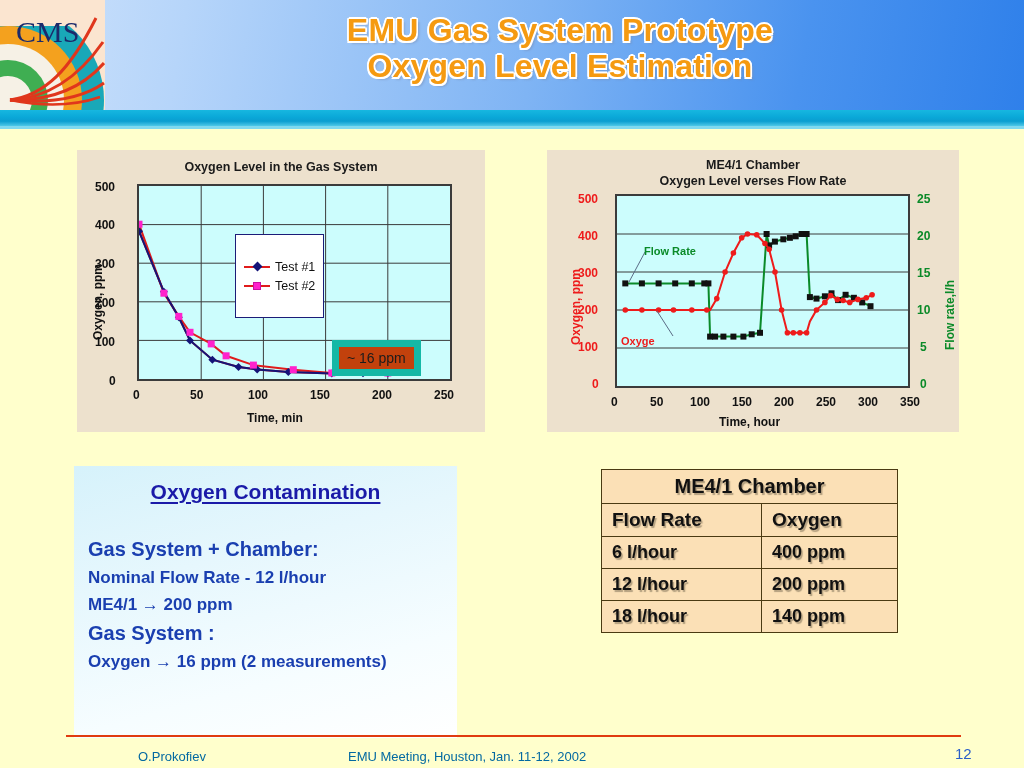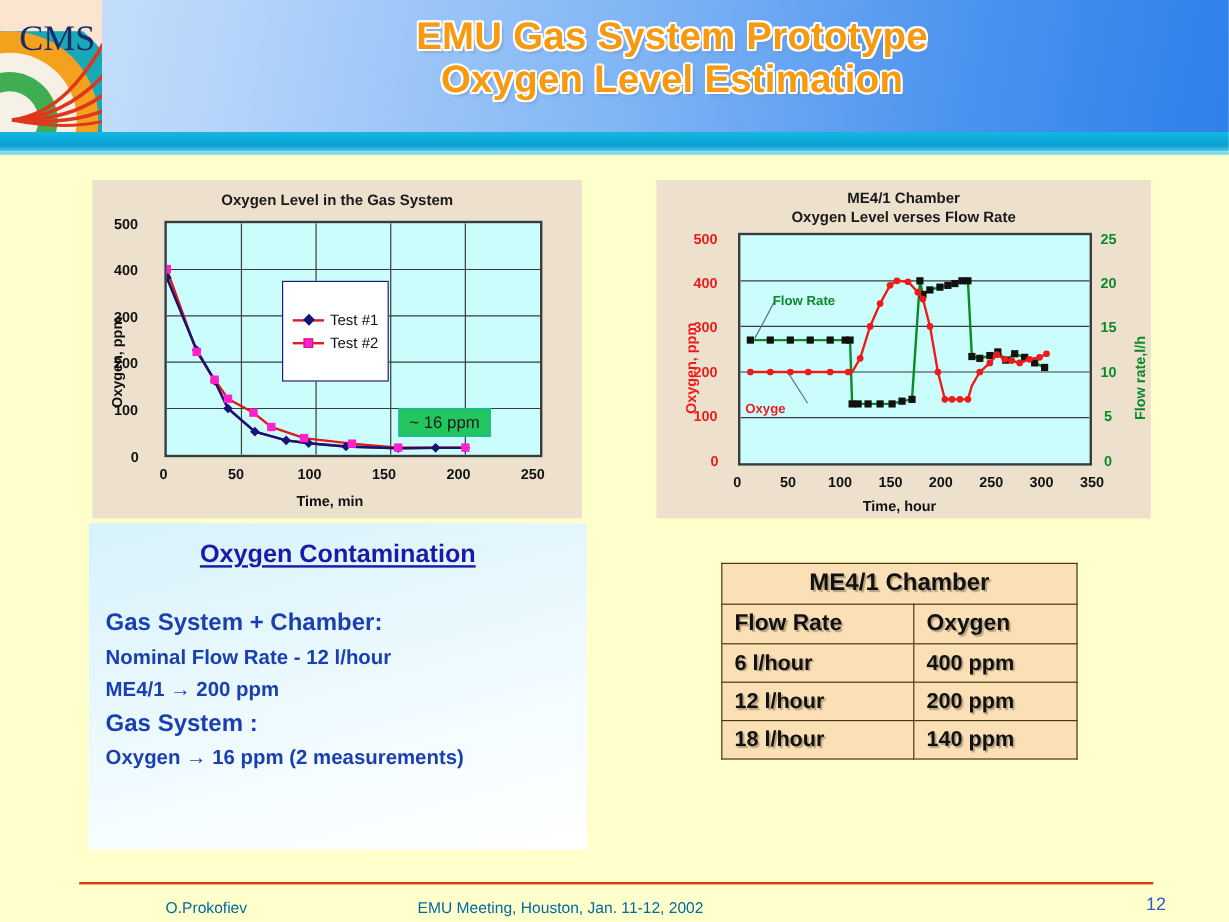--- a/index.html
+++ b/index.html
@@ -8,21 +8,21 @@
     font-family:"Liberation Sans",sans-serif;
     background:#ffffcc;
     position:relative;
   }
   
   .header{
     position:absolute;left:0;top:0;width:1024px;height:110px;
     background:linear-gradient(100deg,#cfe3fb 0%,#b6d5fa 18%,#7fb4f4 52%,#4a93ef 78%,#2f80ea 100%);
   }
   .logo{
-    position:absolute;left:0;top:0;width:85px;height:110px;
+    position:absolute;left:0;top:0;width:105px;height:110px;
     background:#fbe5d0;overflow:hidden;
   }
   .slide-title{
     position:absolute;left:180px;top:12px;width:760px;
     text-align:center;
     font-size:32px;font-weight:bold;line-height:36px;
     color:#f59a11;
     letter-spacing:.2px;
     text-shadow:
       -1.5px -1.5px 0 #ffffff, 1.5px -1.5px 0 #ffffff,
@@ -54,39 +54,39 @@
     box-sizing:border-box;
   }
   .tick-label{position:absolute;font-size:12px;font-weight:bold;color:#111;white-space:nowrap;}
   .tick-label.red{color:#ee1b1b;}
   .tick-label.green{color:#0a8a28;}
   .axis-title{position:absolute;font-size:12px;font-weight:bold;color:#111;white-space:nowrap;}
   .axis-title.rot{transform:rotate(-90deg);transform-origin:left top;}
   .axis-title.red{color:#ee1b1b;}
   .axis-title.green{color:#0a8a28;}
   .annot-box{
-    position:absolute;background:#22c55e;border:1px solid #14b8a6;
+    position:absolute;background:#c2410c;border:7px solid #14b8a6;
     font-size:14px;color:#1c1c1c;padding:3px 8px;white-space:nowrap;
   }
   .legend-box{
     position:absolute;background:#ffffff;border:1.4px solid #1c1c78;
     padding:22px 8px;
   }
   .legend-row{display:flex;align-items:center;height:19px;font-size:12.5px;color:#111;}
   .legend-line{position:relative;width:26px;height:10px;margin-right:5px;}
   .legend-line::before{
     content:"";position:absolute;left:0;top:4px;width:26px;height:2px;background:#e01b1b;
   }
   .lm{position:absolute;left:9px;top:1px;width:8px;height:8px;}
   .lm.d{background:#141478;transform:rotate(45deg);left:10px;width:7px;height:7px;}
   .lm.s{background:#ff22cc;border:1px solid #cc11a0;box-sizing:border-box;}
   .inline-lbl{position:absolute;font-size:11px;font-weight:bold;white-space:nowrap;}
   
   #info-box{
-    position:absolute;left:74px;top:436px;width:415px;height:272px;
+    position:absolute;left:74px;top:466px;width:383px;height:272px;
     background:linear-gradient(165deg,#d6f2fb 0%,#e6f7fd 35%,#f6fdff 72%,#ffffff 100%);
     box-sizing:border-box;
   }
   #info-title{
     position:absolute;left:0;top:14px;width:100%;text-align:center;
     font-size:21px;font-weight:bold;color:#1a1aa8;
     text-decoration:underline;text-underline-offset:3px;
   }
   .info-lines{position:absolute;left:14px;top:68px;width:410px;}
   .info-line{font-weight:bold;color:#1a3fb0;white-space:nowrap;}

